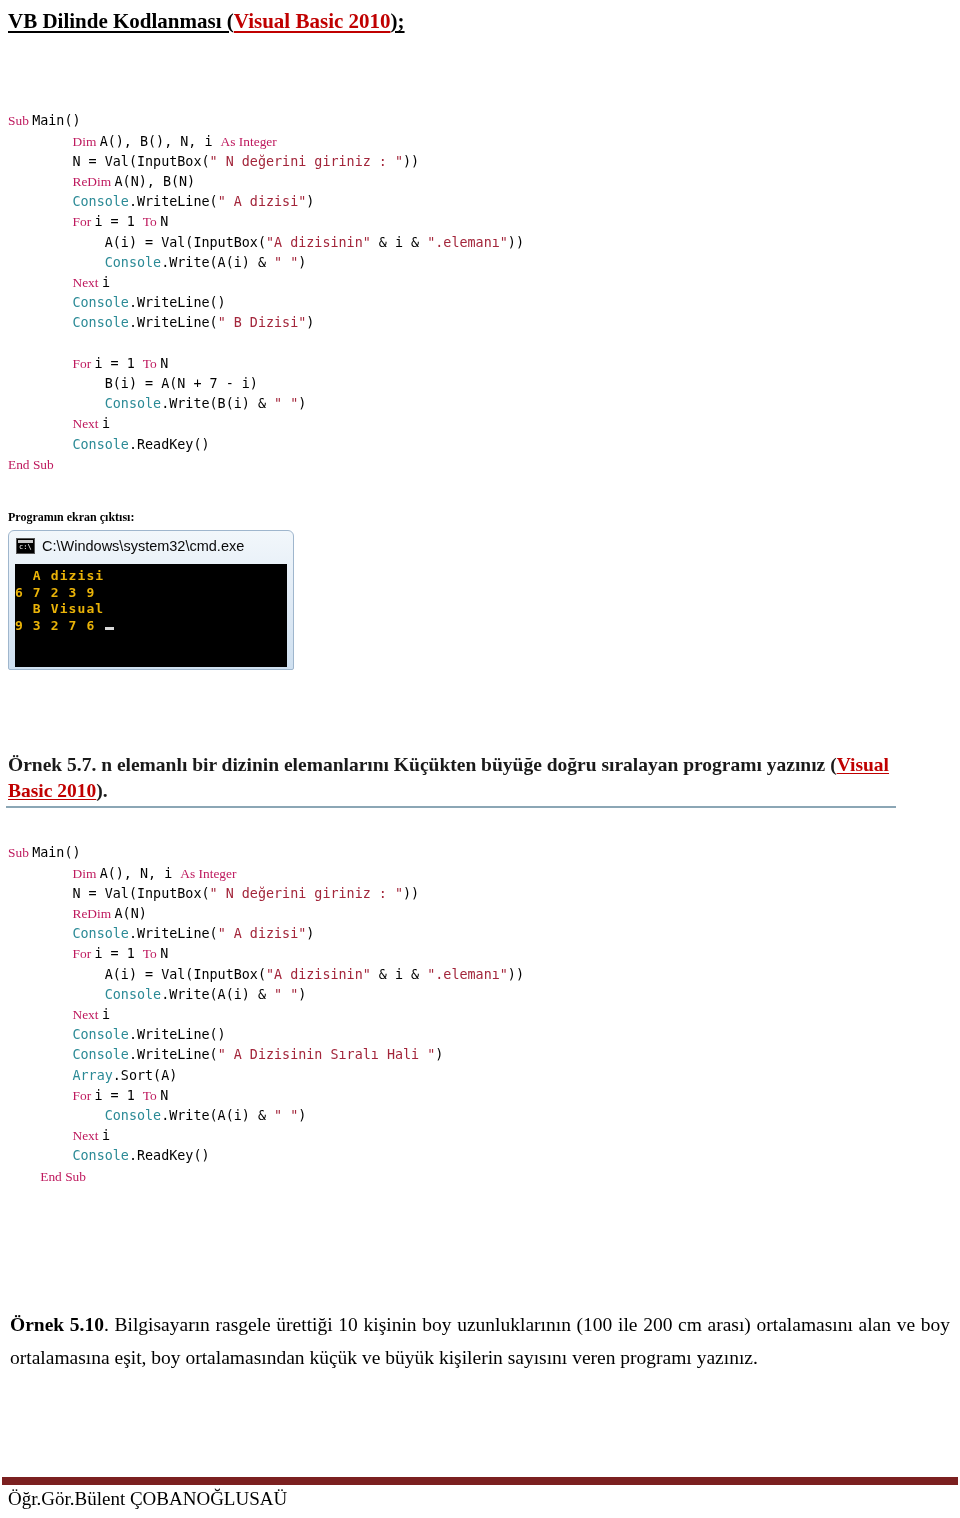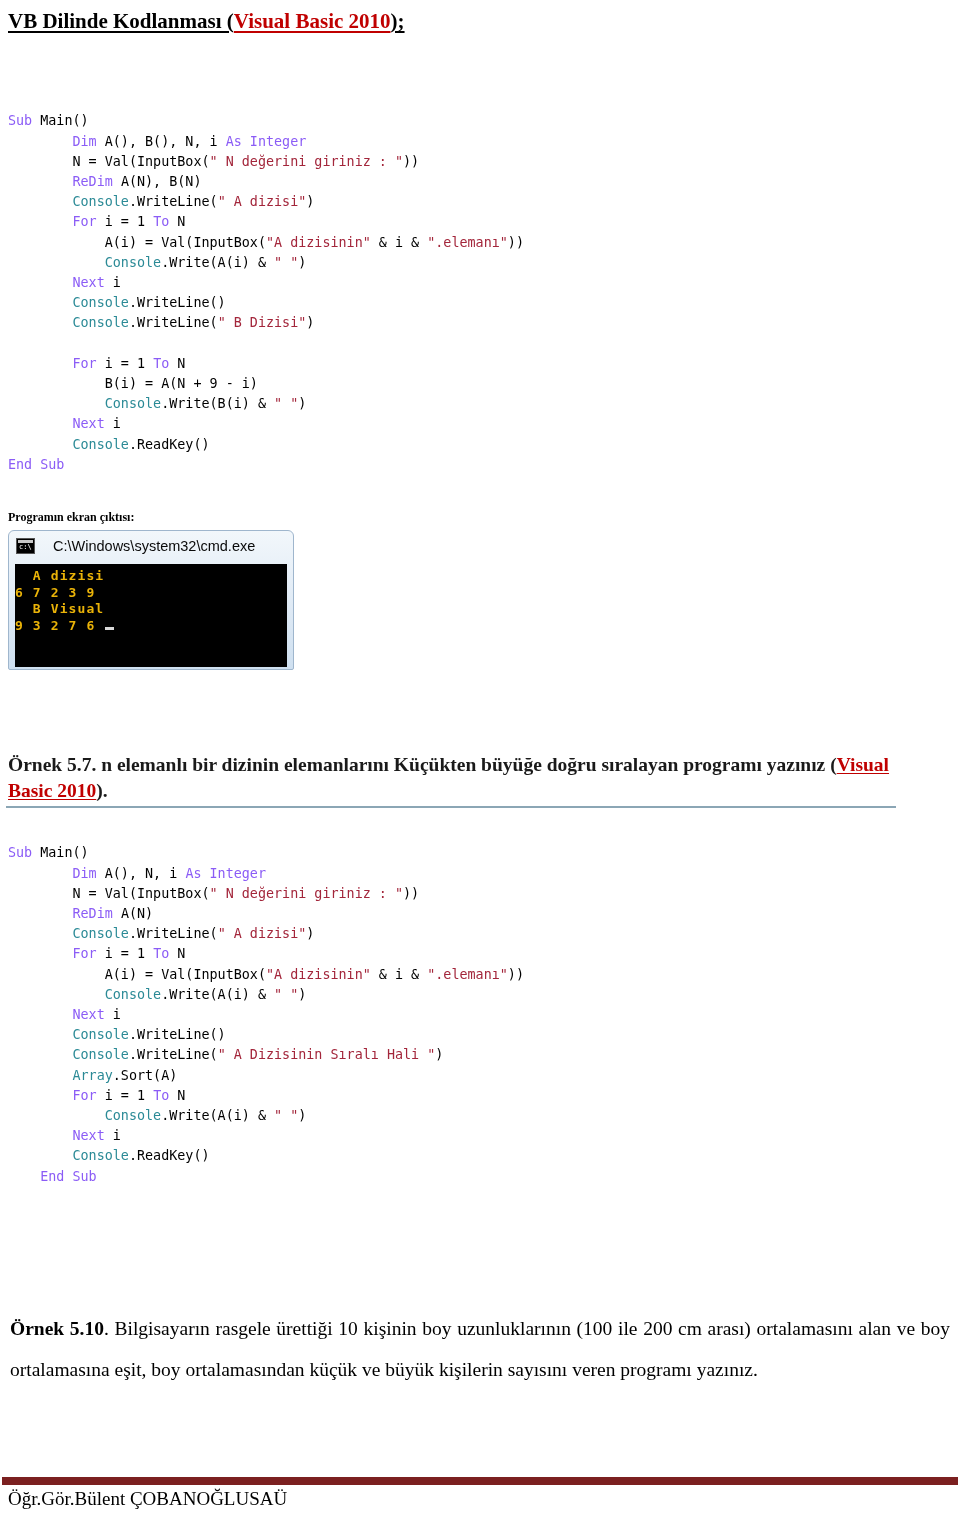--- a/index.html
+++ b/index.html
@@ -49,21 +49,21 @@
     font-family: "DejaVu Sans Mono", "Liberation Mono", monospace;
     font-size: 13.4px;
     line-height: 20.2px;
     white-space: pre;
     color: #000000;
     letter-spacing: 0px;
   }
   #code-block-1 { left: 8px; top: 98px; }
   #code-block-2 { left: 8px; top: 830px; }
 
-  .kw  { color: #8b5cf6; }       
+  .kw  { color: #be185d; font-family: Liberation Serif, serif; }       
   .cls { color: #2b8a96; }       
   .str { color: #a3263b; }       
   .pln { color: #000000; }       
 
   
   .section-label {
     position: absolute;
     left: 8px;
     top: 498px;
     font-family: "Liberation Serif", serif;
@@ -85,21 +85,21 @@
     border-radius: 6px 6px 2px 2px;
     background: linear-gradient(to bottom, #f2f7fb 0%, #dfeaf5 55%, #cfe0f0 100%);
     box-sizing: border-box;
     overflow: hidden;
   }
   .console-titlebar {
     height: 30px;
     display: flex;
     align-items: center;
     padding-left: 7px;
-    gap: 18px;
+    gap: 7px;
     box-sizing: border-box;
   }
   .cmd-icon {
     width: 19px;
     height: 16px;
     background: #000000;
     border: 1px solid #555;
     position: relative;
     flex: 0 0 auto;
     box-sizing: border-box;
@@ -179,21 +179,21 @@
   }
 
   
   .exercise-510 {
     position: absolute;
     left: 10px;
     top: 1308px;
     width: 940px;
     font-family: "Liberation Serif", serif;
     font-size: 19.5px;
-    line-height: 41px;
+    line-height: 33px;
     color: #000000;
     text-align: justify;
   }
   .exercise-510 .lead {
     font-weight: bold;
   }
 
   
   .footer-rule {
     position: absolute;
@@ -241,21 +241,21 @@
 <span class="pln">        </span><span class="kw">ReDim </span><span class="pln">A(N), B(N)</span>
 <span class="pln">        </span><span class="cls">Console</span><span class="pln">.WriteLine(</span><span class="str">" A dizisi"</span><span class="pln">)</span>
 <span class="pln">        </span><span class="kw">For </span><span class="pln">i = 1 </span><span class="kw">To </span><span class="pln">N</span>
 <span class="pln">            A(i) = Val(InputBox(</span><span class="str">"A dizisinin"</span><span class="pln"> &amp; i &amp; </span><span class="str">".elemanı"</span><span class="pln">))</span>
 <span class="pln">            </span><span class="cls">Console</span><span class="pln">.Write(A(i) &amp; </span><span class="str">" "</span><span class="pln">)</span>
 <span class="pln">        </span><span class="kw">Next </span><span class="pln">i</span>
 <span class="pln">        </span><span class="cls">Console</span><span class="pln">.WriteLine()</span>
 <span class="pln">        </span><span class="cls">Console</span><span class="pln">.WriteLine(</span><span class="str">" B Dizisi"</span><span class="pln">)</span>
 <span class="pln"></span>
 <span class="pln">        </span><span class="kw">For </span><span class="pln">i = 1 </span><span class="kw">To </span><span class="pln">N</span>
-<span class="pln">            B(i) = A(N + 9 - i)</span>
+<span class="pln">            B(i) = A(N + 7 - i)</span>
 <span class="pln">            </span><span class="cls">Console</span><span class="pln">.Write(B(i) &amp; </span><span class="str">" "</span><span class="pln">)</span>
 <span class="pln">        </span><span class="kw">Next </span><span class="pln">i</span>
 <span class="pln">        </span><span class="cls">Console</span><span class="pln">.ReadKey()</span>
 <span class="kw">End Sub</span></pre>
 
   <div class="section-label">Programın ekran çıktısı:</div>
 
   <div class="console-window">
     <div class="console-titlebar">
       <span class="cmd-icon"></span>

